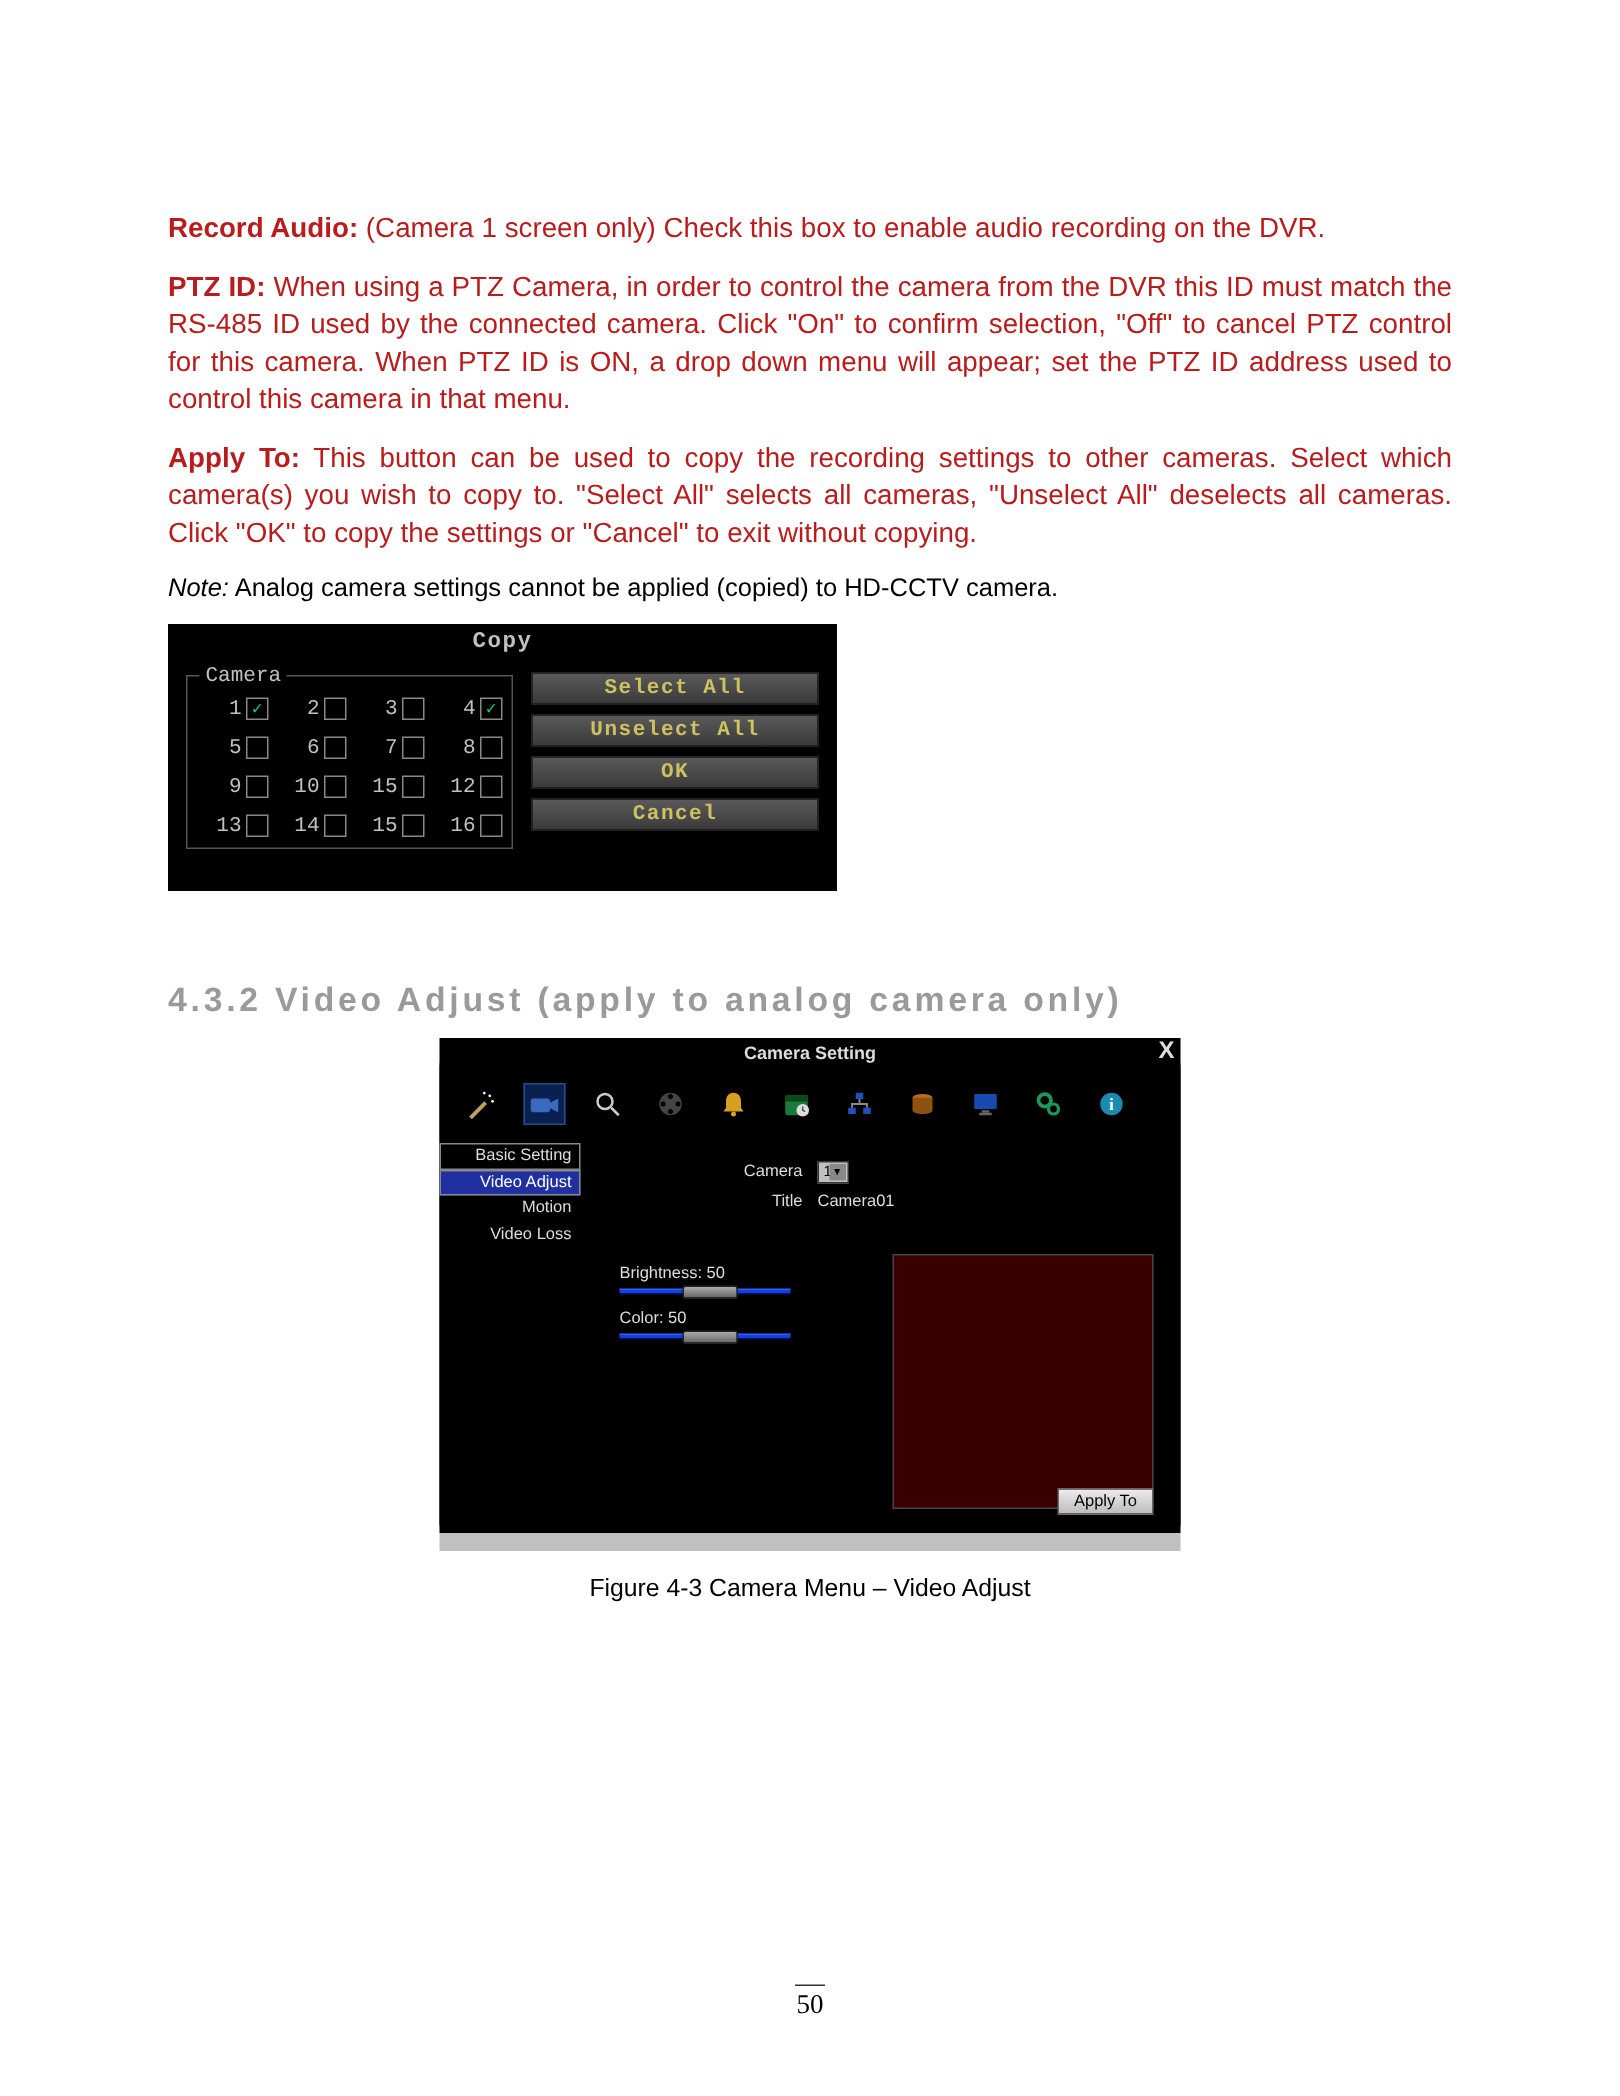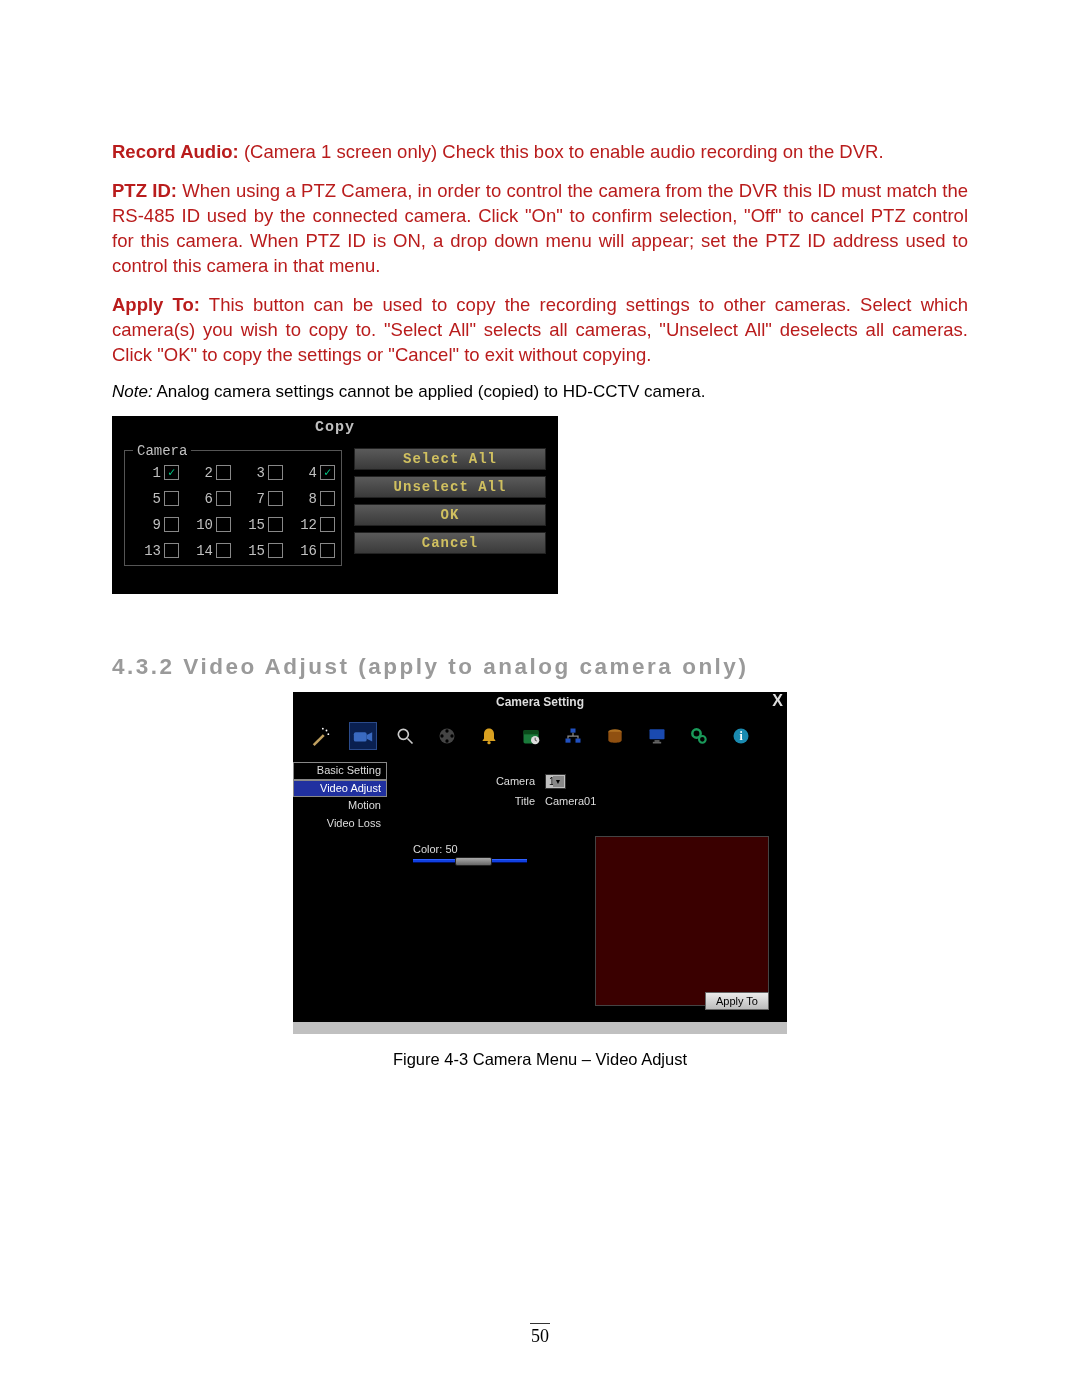--- a/index.html
+++ b/index.html
@@ -518,20 +518,26 @@
             <span class="dd-arrow">▼</span>
           </span>
         </div>
         <div class="cam-field-row">
           <span class="cam-field-label">Title</span>
           <span>Camera01</span>
         </div>
 
         <div class="sliders" id="sliders">
             <div class="slider-group">
+              <div class="slider-label">Brightness: 50</div>
+              <div class="slider-track">
+                <div class="slider-thumb" style="left: 42px;"></div>
+              </div>
+            </div>
+            <div class="slider-group">
               <div class="slider-label">Color: 50</div>
               <div class="slider-track">
                 <div class="slider-thumb" style="left: 42px;"></div>
               </div>
             </div>
           </div>
 
         <div class="preview-box"></div>
 
         <div class="applyto-btn">Apply To</div>

